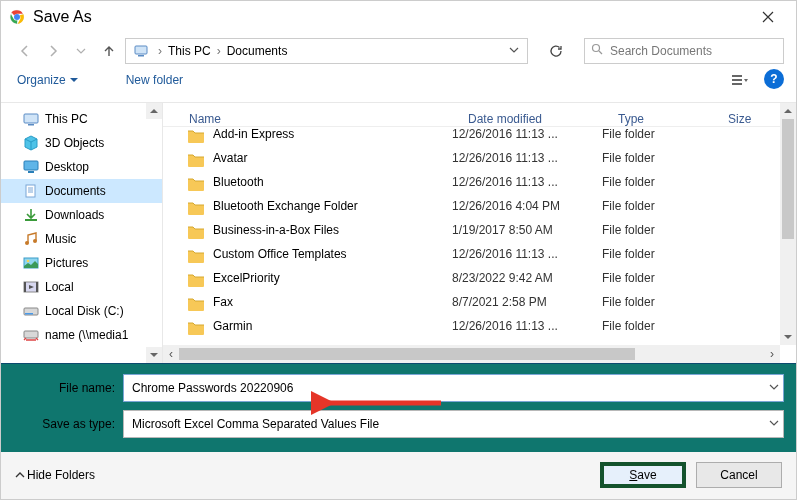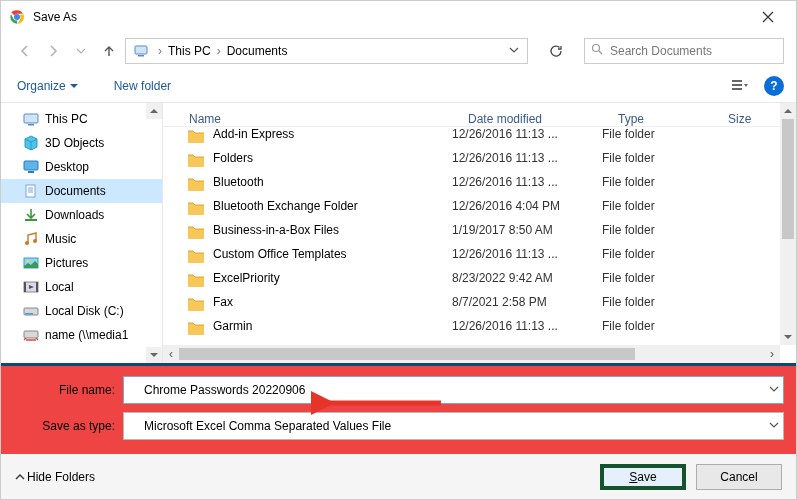--- a/index.html
+++ b/index.html
@@ -1,41 +1,41 @@
 <!DOCTYPE html>
 <html><head>
 <meta charset="utf-8">
 <style>
 * { box-sizing: border-box; margin: 0; padding: 0; font-family: "Segoe UI", Arial, sans-serif; font-size: 12px; }
 body { background: #fff; width: 797px; height: 500px; overflow: hidden; border: 1px solid #ccc; position: relative; }
 
 
 .titlebar { height: 32px; display: flex; align-items: center; padding: 0 8px; }
 .titlebar .chrome-icon { width: 16px; height: 16px; margin-right: 8px; }
-.titlebar .title { flex: 1; font-size: 12px; }
+.titlebar .title { flex: 1; font-size: 16px; }
 .titlebar .close { width: 40px; height: 28px; display:flex; align-items:center; justify-content:center; color:#333; }
 
 
 .navrow { height: 36px; display: flex; align-items: center; padding: 0 12px; gap: 4px; }
 .nav-btn { width: 24px; height: 24px; display:flex; align-items:center; justify-content:center; color:#888; }
 .nav-btn.enabled { color:#333; }
 .breadcrumb-box { display:flex; align-items:center; border:1px solid #ccc; height:26px; flex:1; min-width:0; padding:0 2px; }
 .breadcrumb-box .pc-icon { width:18px; height:18px; display:flex; align-items:center; justify-content:center; margin:0 4px; }
 .breadcrumb-box .sep { color:#777; padding:0 4px; }
 .breadcrumb-box .crumb { padding:0 2px; }
 .breadcrumb-box .spacer { flex:1; }
 .breadcrumb-box .dd { width:22px; text-align:center; color:#555; }
 .refresh-btn { width:32px; height:26px; display:flex; align-items:center; justify-content:center; margin:0 8px; }
 .search-box { border:1px solid #ccc; height:26px; width:200px; display:flex; align-items:center; padding:0 6px; color:#777; }
 .search-box .sicon { margin-right:6px; }
 
 
-.toolrow { height: 34px; display:flex; align-items:center; border-bottom:1px solid #e8e8e8; padding:0 12px; }
+.toolrow { height: 34px; display:flex; align-items:flex-start; border-bottom:1px solid #e8e8e8; padding:0 12px; }
 .toolrow .organize { color:#205a9a; display:flex; align-items:center; gap:4px; padding:4px 4px;}
-.toolrow .newfolder { color:#205a9a; margin-left:28px; padding:4px 4px;}
+.toolrow .newfolder { color:#205a9a; margin-left:40px; padding:4px 4px;}
 .toolrow .rspace { flex:1; }
 .toolrow .viewbtn { width:28px; height:24px; display:flex; align-items:center; justify-content:center; color:#555; border:1px solid transparent; }
 .toolrow .help { width:20px; height:20px; border-radius:50%; background:#0b6dd6; color:#fff; display:flex; align-items:center; justify-content:center; font-weight:bold; margin-left:10px; }
 
 
 .main { display:flex; height: 260px; position:relative; }
 .tree { width: 162px; border-right:1px solid #e8e8e8; overflow:hidden; position:relative; padding:4px 0; }
 .tree-scroll-up { position:absolute; top:0; right:0; width:16px; height:16px; display:flex; align-items:center; justify-content:center; background:#f0f0f0; color:#555;}
 .tree-scroll-dn { position:absolute; bottom:0; right:0; width:16px; height:16px; display:flex; align-items:center; justify-content:center; background:#f0f0f0; color:#555;}
 .tree-item { display:flex; align-items:center; height:24px; padding-left:22px; gap:6px; }
@@ -60,24 +60,24 @@
 
 .rows { overflow:hidden; }
 .row { display:flex; height:24px; align-items:flex-start; padding-right:24px; }
 .row .ficon { width:18px; height:18px; margin-left:24px; margin-right:8px; }
 .row .fname { flex:1; }
 .row .fdate { width:150px; color:#333; }
 .row .ftype { width:110px; color:#333; }
 .row .fsize { width:60px; }
 
 
-.form { border-top:3px solid #0c4a6e; background:#ef4444; padding:10px 12px 6px 12px; }
+.form { border-top:1px solid #0c4a6e; background:#0f766e; padding:10px 12px 6px 12px; }
 .formrow { display:flex; align-items:center; margin-bottom:8px; }
 .formrow label { width:110px; text-align:right; padding-right:8px; }
-.combo { flex:1; height:28px; border:1px solid #7aa6d6; background:#fff; display:flex; align-items:center; padding:0 20px; position:relative;}
+.combo { flex:1; height:28px; border:1px solid #7aa6d6; background:#fff; display:flex; align-items:center; padding:0 8px; position:relative;}
 .combo.plain { border-color:#b8b8b8; }
 .combo .dd { position:absolute; right:4px; color:#555; }
 .combo input { border:none; outline:none; flex:1; font-size:12px; background:transparent; }
 
 
 .footer { background:#f5f5f5; display:flex; align-items:center; padding:10px 14px 14px 14px; }
 .footer .hide { display:flex; align-items:center; gap:2px; }
 .footer .fspace { flex:1; }
 .footer button { height:26px; min-width:86px; border:1px solid #adadad; background:#e8e8e8; margin-left:10px; }
 .footer button.primary { border:4px solid #14532d; background:#e6f0fb; }
@@ -308,21 +308,21 @@
           <span class="fname">Add-in Express</span>
           <span class="fdate">12/26/2016 11:13 ...</span>
           <span class="ftype">File folder</span>
           <span class="fsize"></span>
         </div>
         <div class="row">
           <span class="ficon"><svg width="18" height="18" viewBox="0 0 18 18">
               <path class="folder-svg" d="M1 4h5l2 2h9v9a1 1 0 0 1-1 1H2a1 1 0 0 1-1-1z"></path>
               <path d="M1 4h5l2 2h9" fill="none" stroke="#d6a830"></path>
             </svg></span>
-          <span class="fname">Folders</span>
+          <span class="fname">Avatar</span>
           <span class="fdate">12/26/2016 11:13 ...</span>
           <span class="ftype">File folder</span>
           <span class="fsize"></span>
         </div>
         <div class="row">
           <span class="ficon"><svg width="18" height="18" viewBox="0 0 18 18">
               <path class="folder-svg" d="M1 4h5l2 2h9v9a1 1 0 0 1-1 1H2a1 1 0 0 1-1-1z"></path>
               <path d="M1 4h5l2 2h9" fill="none" stroke="#d6a830"></path>
             </svg></span>
           <span class="fname">Bluetooth</span>

